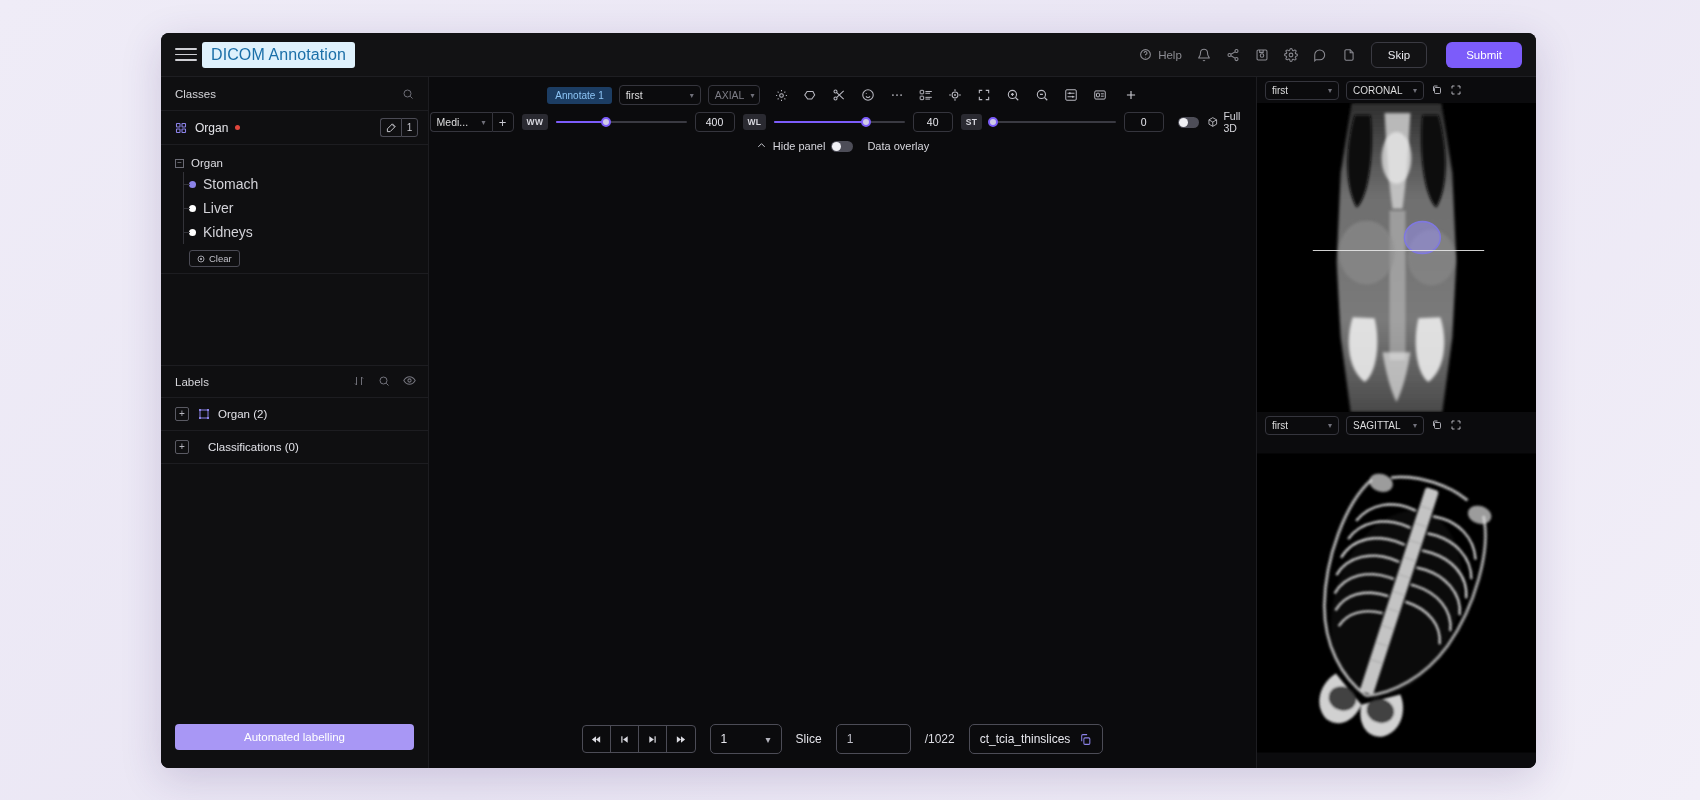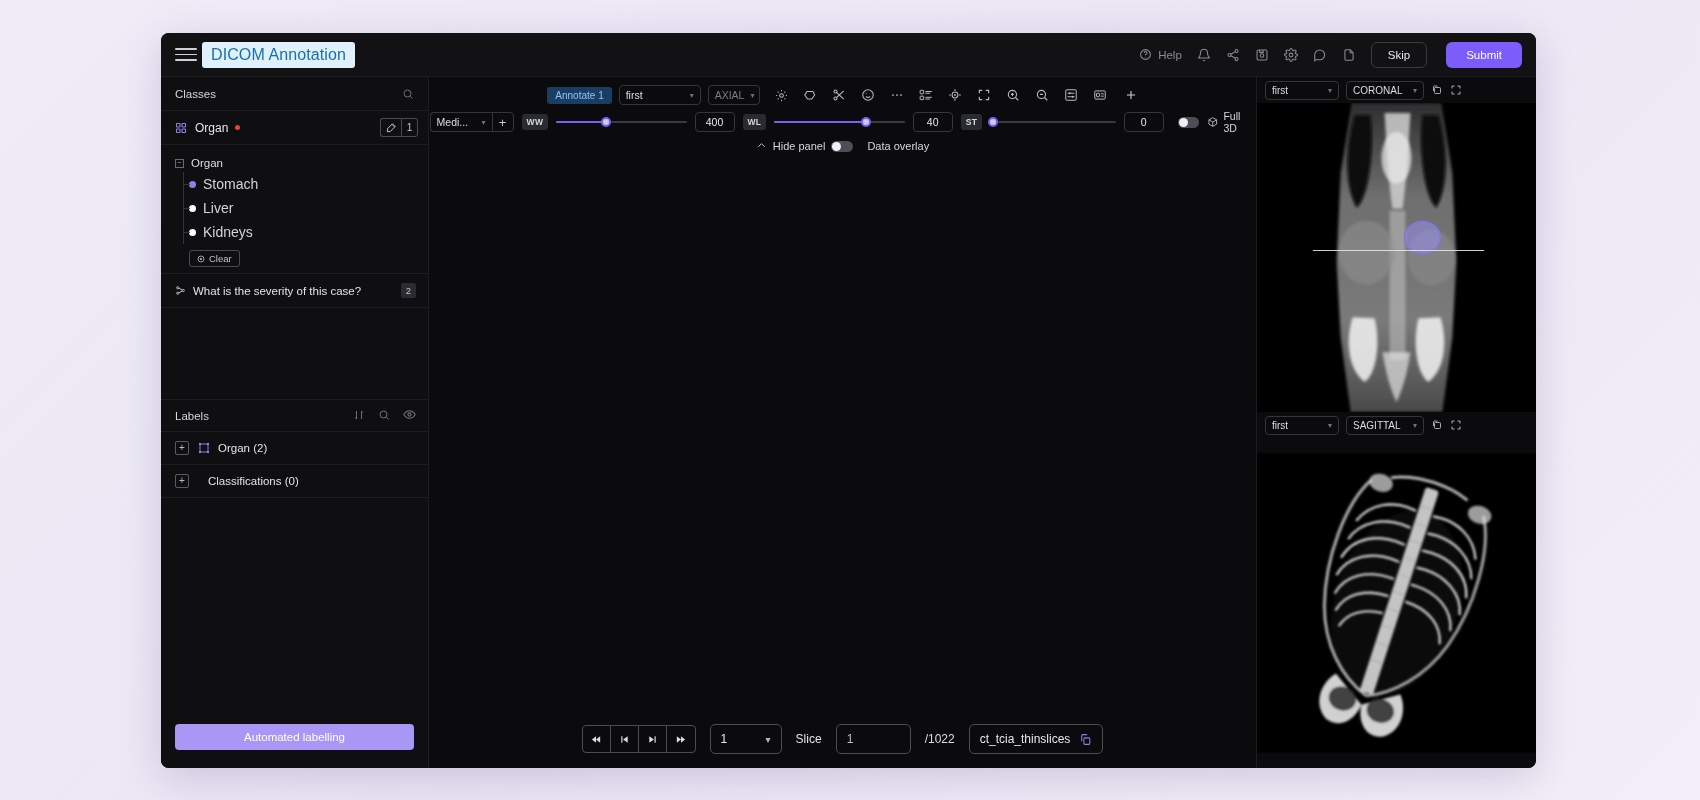--- a/index.html
+++ b/index.html
@@ -373,30 +373,20 @@
 
         <button class="clear-btn">
           <svg width="8" height="8" viewBox="0 0 24 24" fill="none" stroke="#c2c2ca" stroke-width="2.4">
             <circle cx="12" cy="12" r="9"></circle>
               <circle cx="12" cy="12" r="3" fill="#c2c2ca" stroke="none"></circle>
           </svg>
           <span>Clear</span>
         </button>
       </div>
 
-      <div class="q-row">
-        <svg width="11" height="11" viewBox="0 0 24 24" fill="none" stroke="#c9c9d1" stroke-width="2">
-          <circle cx="6" cy="6" r="2.4"></circle>
-            <circle cx="6" cy="18" r="2.4"></circle>
-            <circle cx="18" cy="12" r="2.4"></circle>
-          <path d="M8.4 6.8l7.2 4M8.4 17.2l7.2-4"></path>
-        </svg>
-        <span class="qt">What is the severity of this case?</span>
-        <span class="q-badge">2</span>
-      </div>
       <div class="q-blank"></div>
 
       <div class="labels-head">
         <span class="lt">Labels</span>
         <span class="icons">
           <span>
             <svg width="12" height="12" viewBox="0 0 24 24" fill="none" stroke="#74747d" stroke-width="1.9">
               <path d="M7 4v16M7 20l-3-3M17 20V4M17 4l3 3"></path>
             </svg>
           </span>

